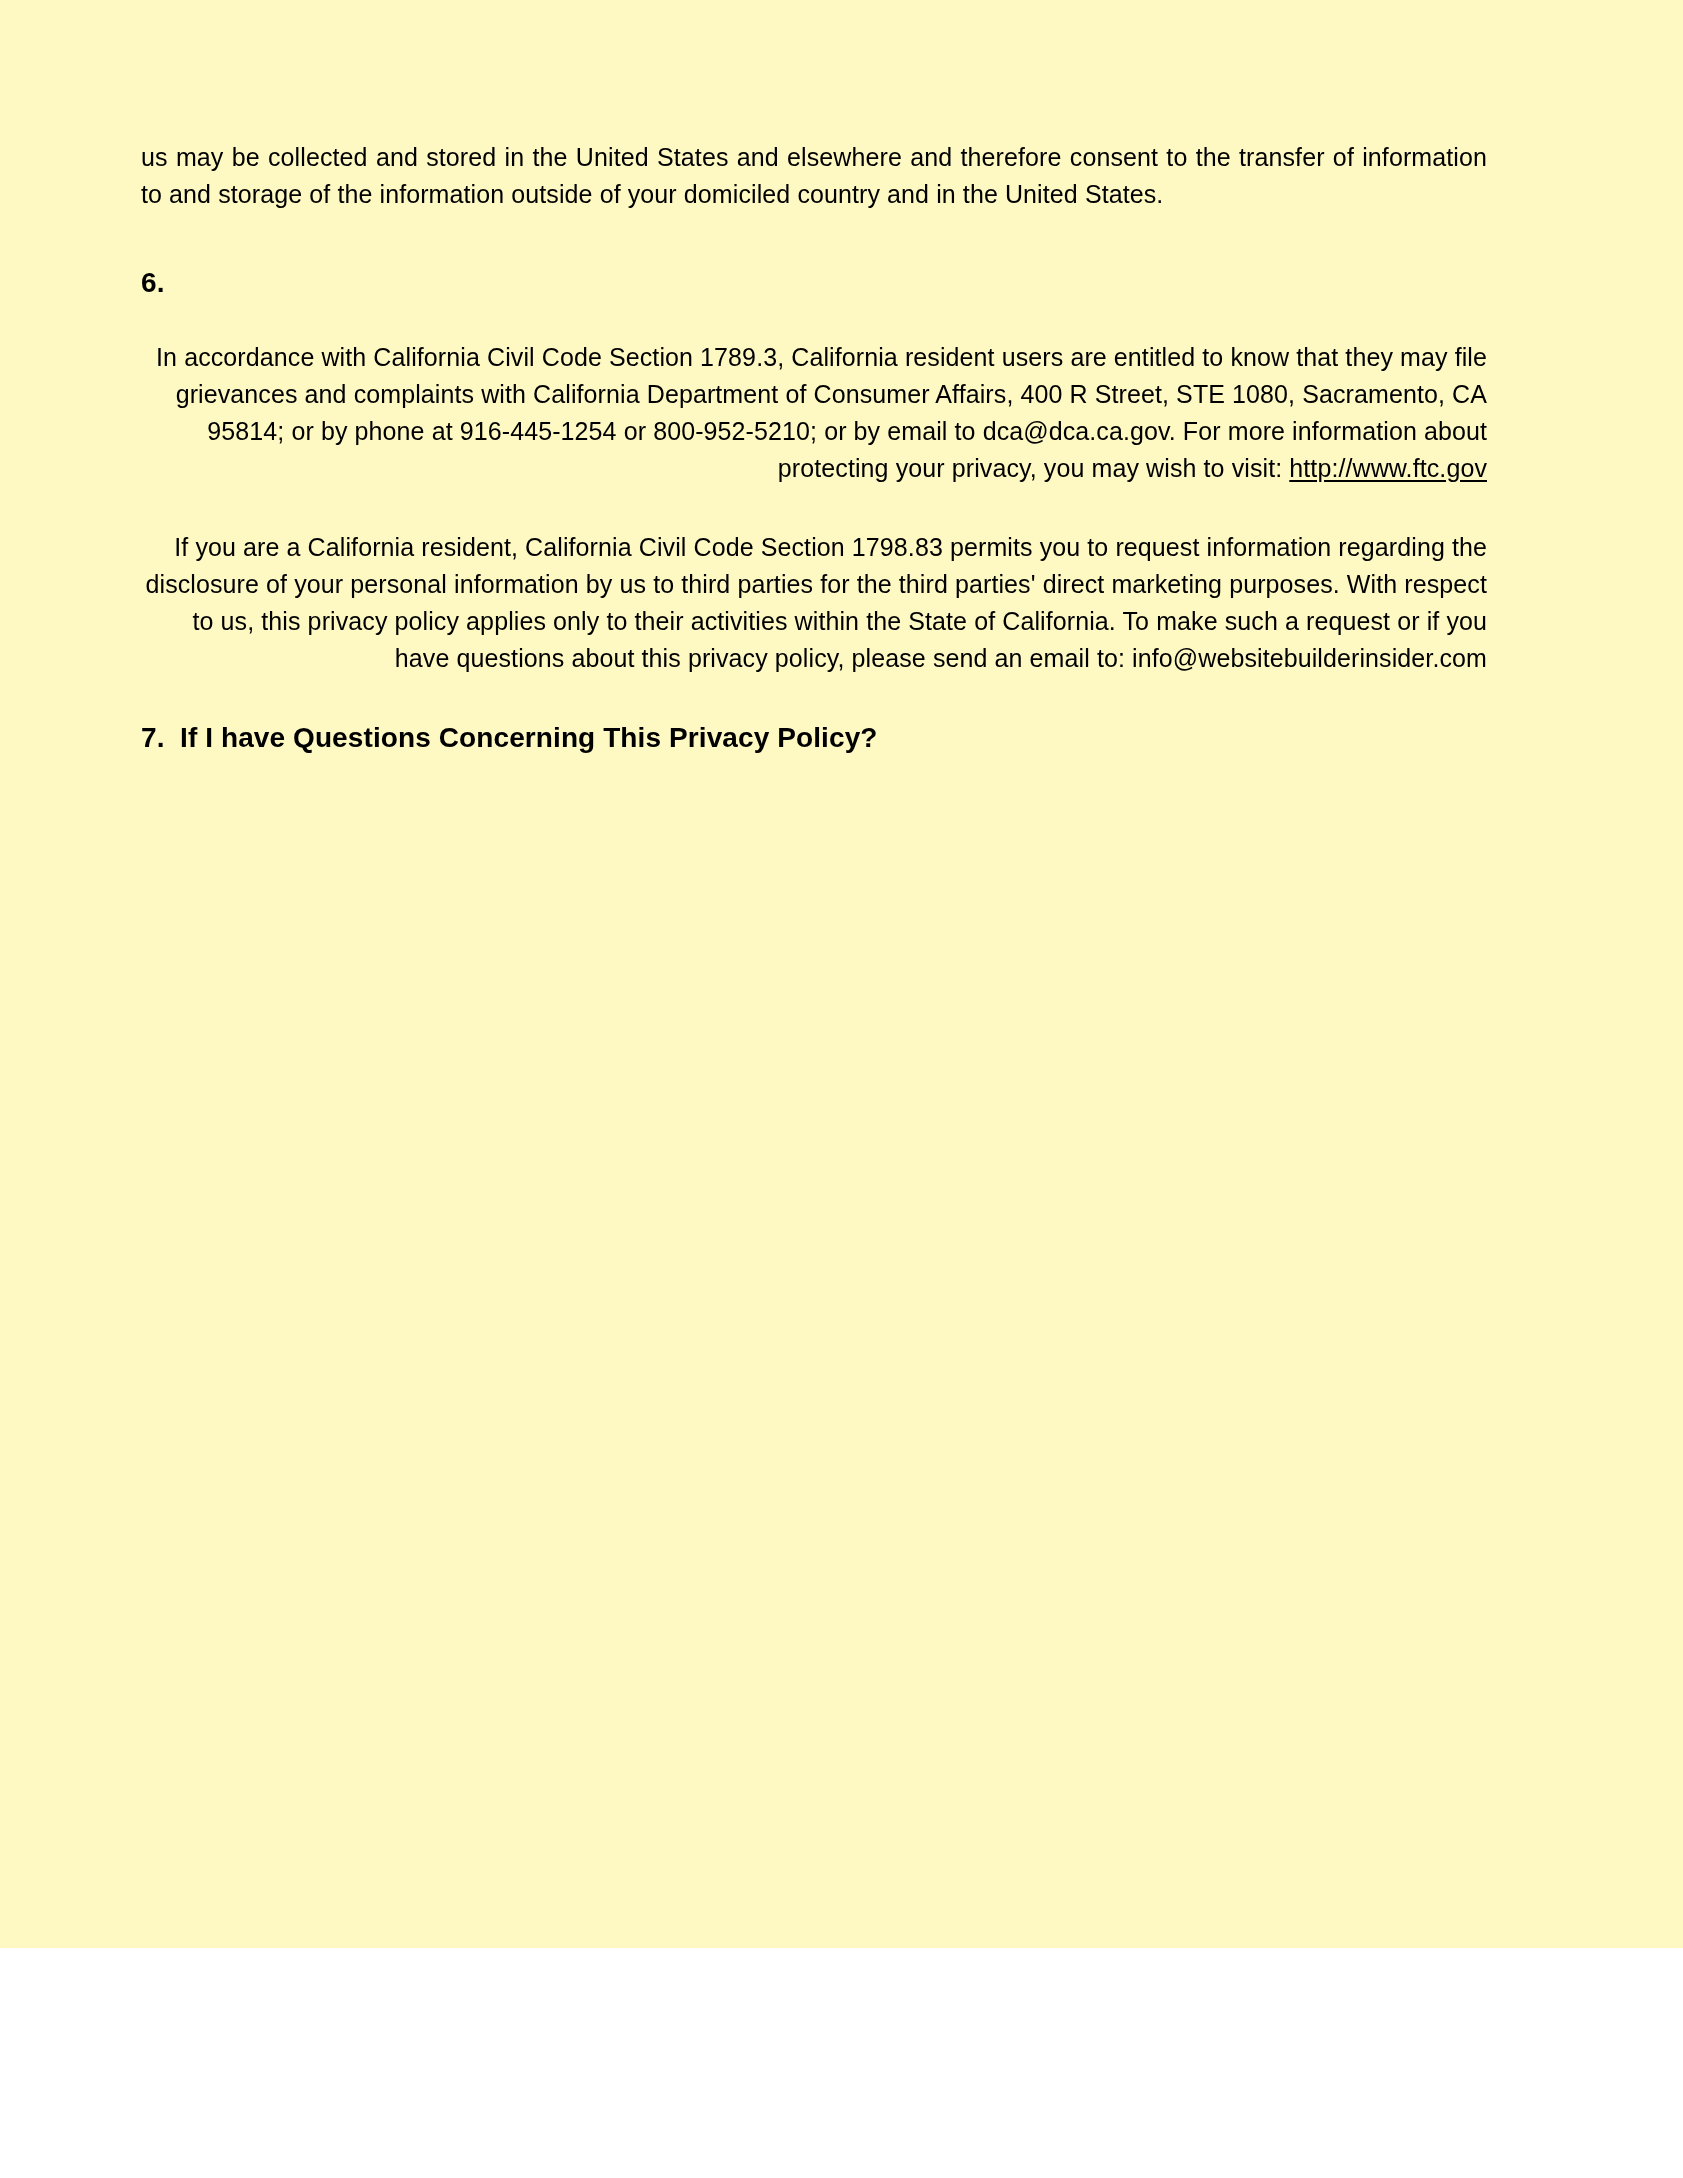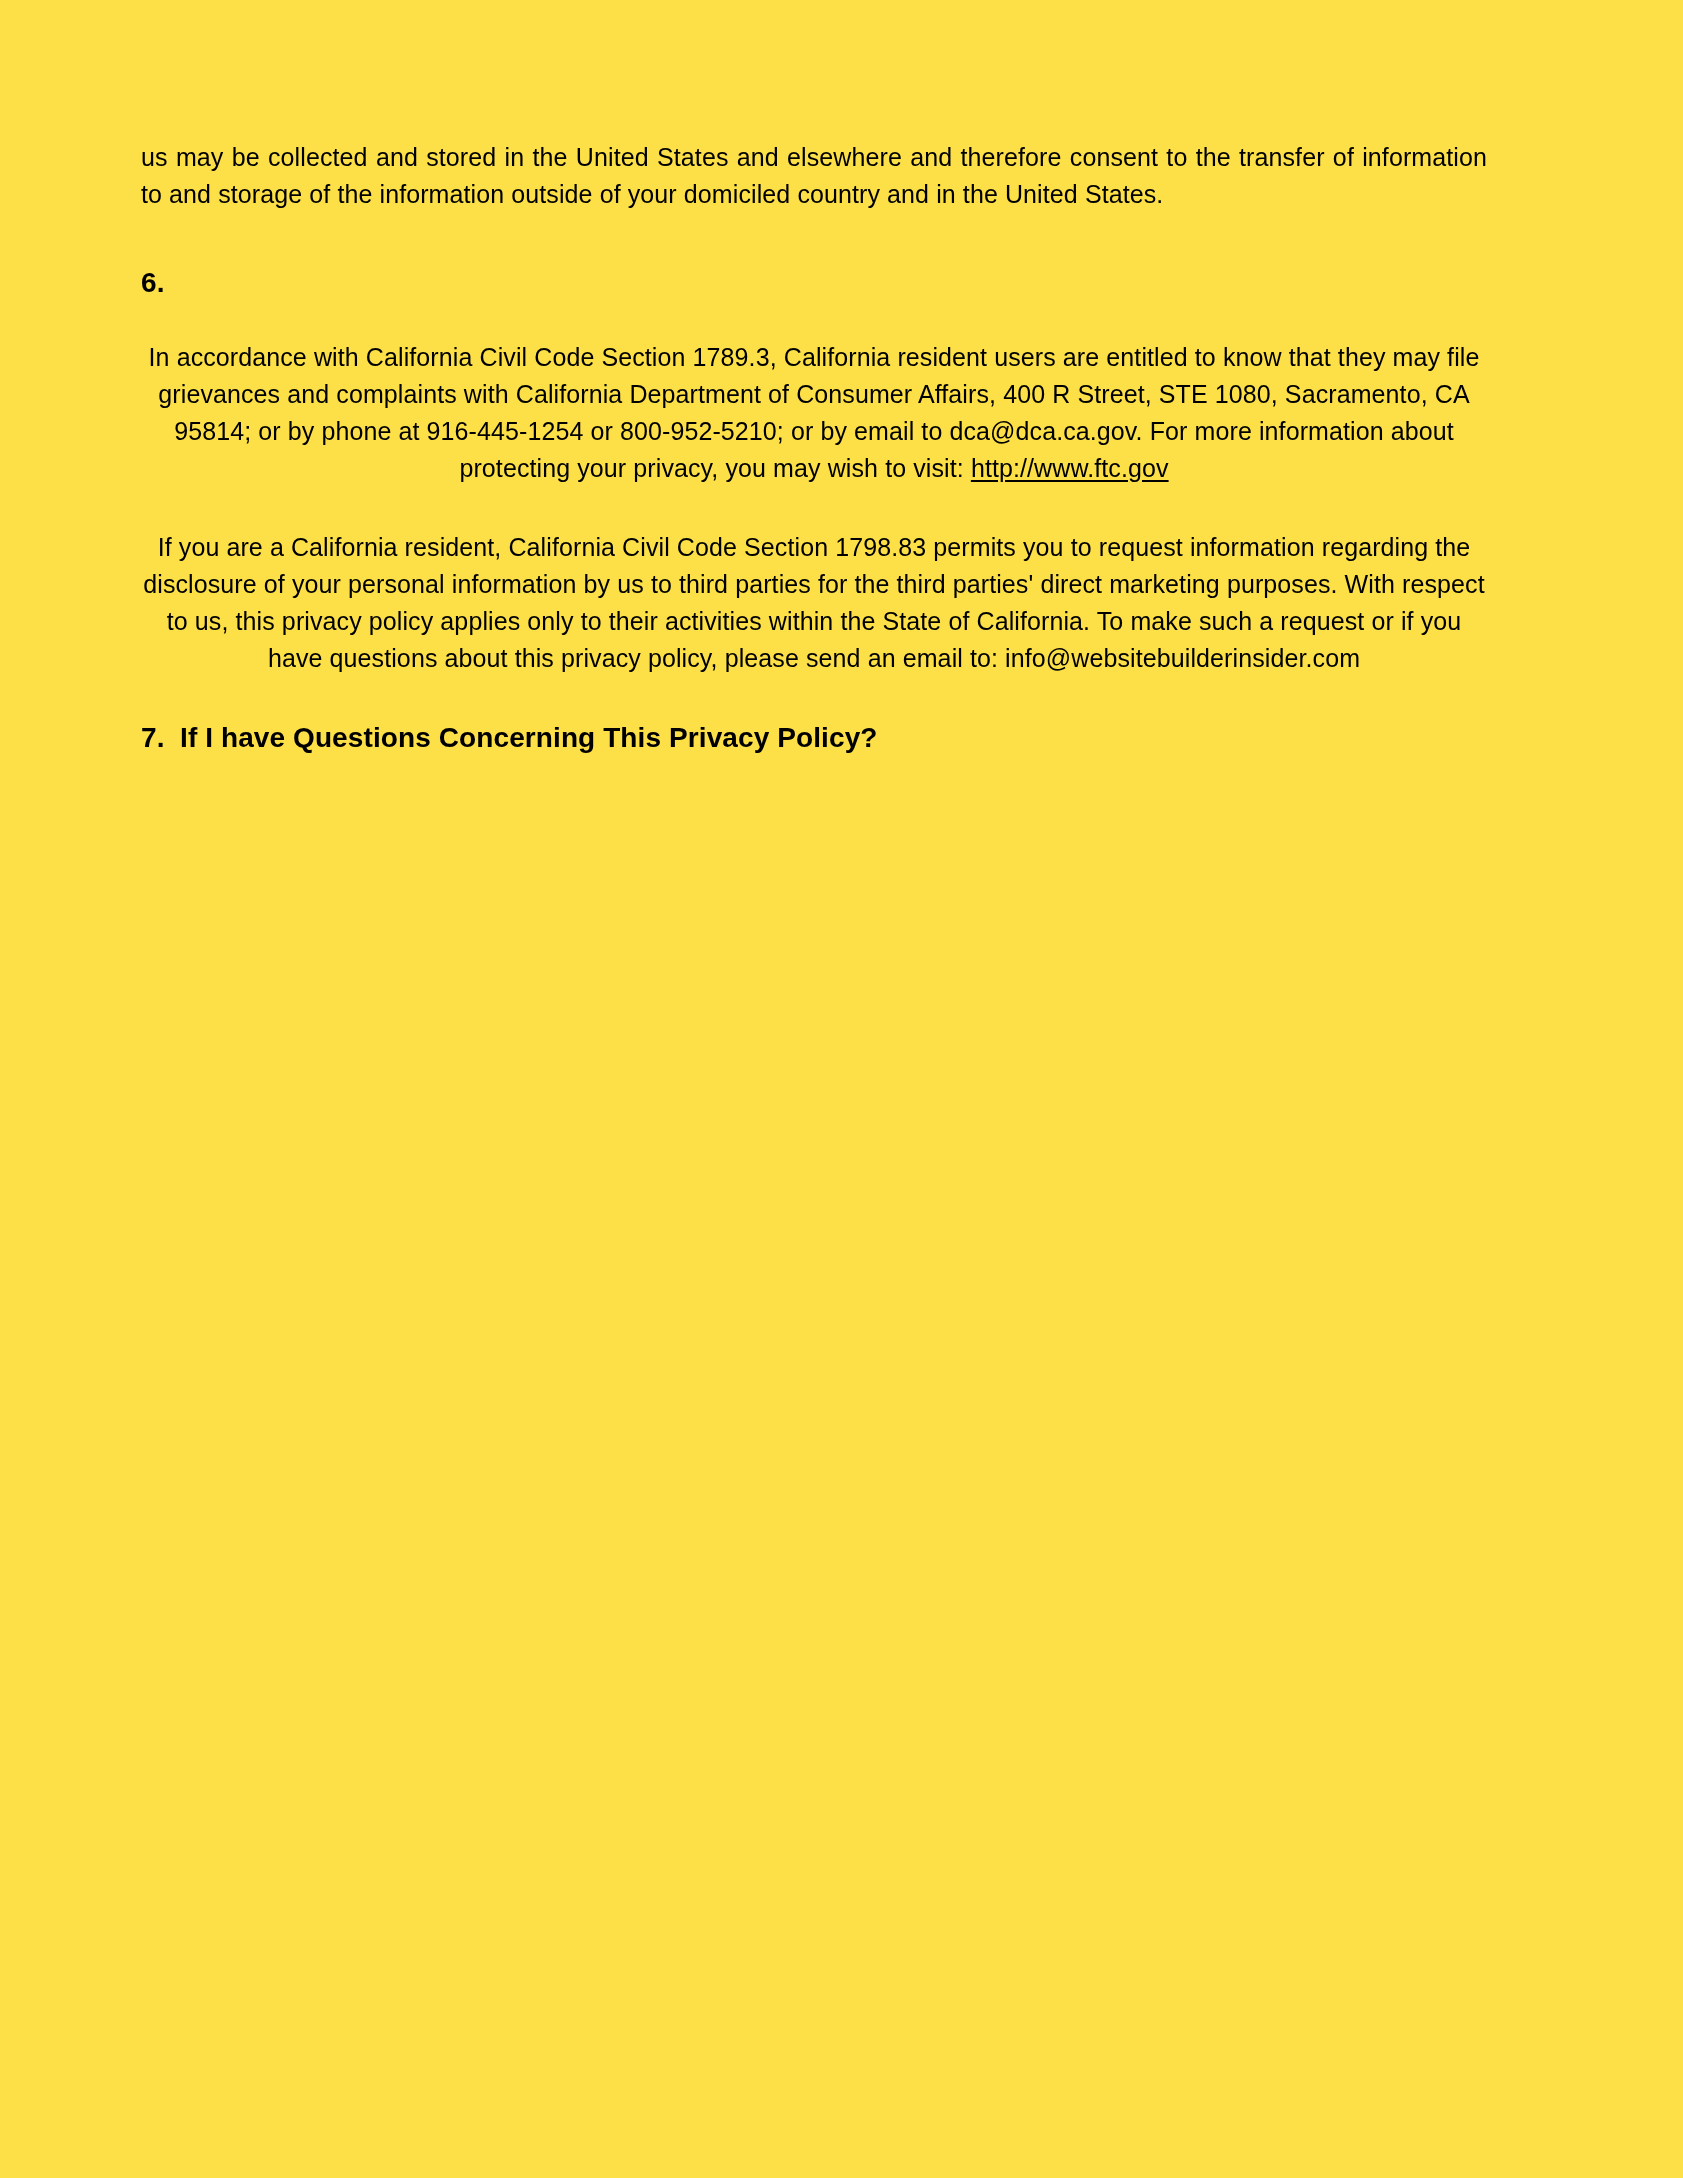--- a/index.html
+++ b/index.html
@@ -11,22 +11,22 @@
     width: 1683px;
     height: 2178px;
     font-family: "Liberation Sans", sans-serif;
     color: #000000;
     -webkit-font-smoothing: antialiased;
   }
 
   .page {
     position: relative;
     width: 1683px;
-    height: 2178px;
-    background: #fde047;
+    height: 1948px;
+    background: #fef9c3;
     box-sizing: border-box;
   }
 
   .content {
     position: absolute;
     left: 141px;
     top: 139px;
     width: 1346px;
   }
 
@@ -37,21 +37,21 @@
     color: #000000;
     letter-spacing: 0.1px;
   }
 
   p.justified {
     text-align: justify;
     text-align-last: left;
   }
 
   p.left {
-    text-align: center;
+    text-align: right;
   }
 
   h2.section-heading {
     margin: 0;
     font-size: 28px;
     line-height: 36px;
     font-weight: bold;
     color: #000000;
     letter-spacing: 0.1px;
     display: flex;

